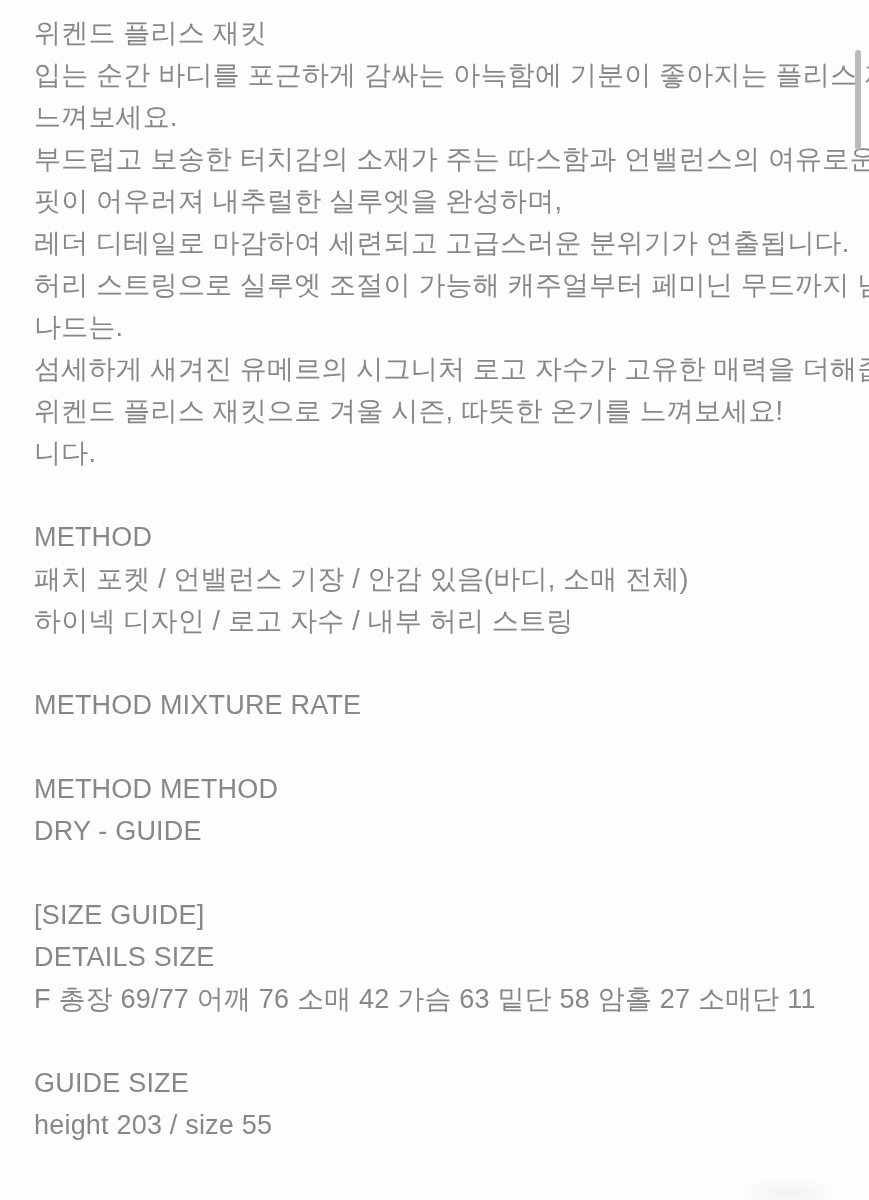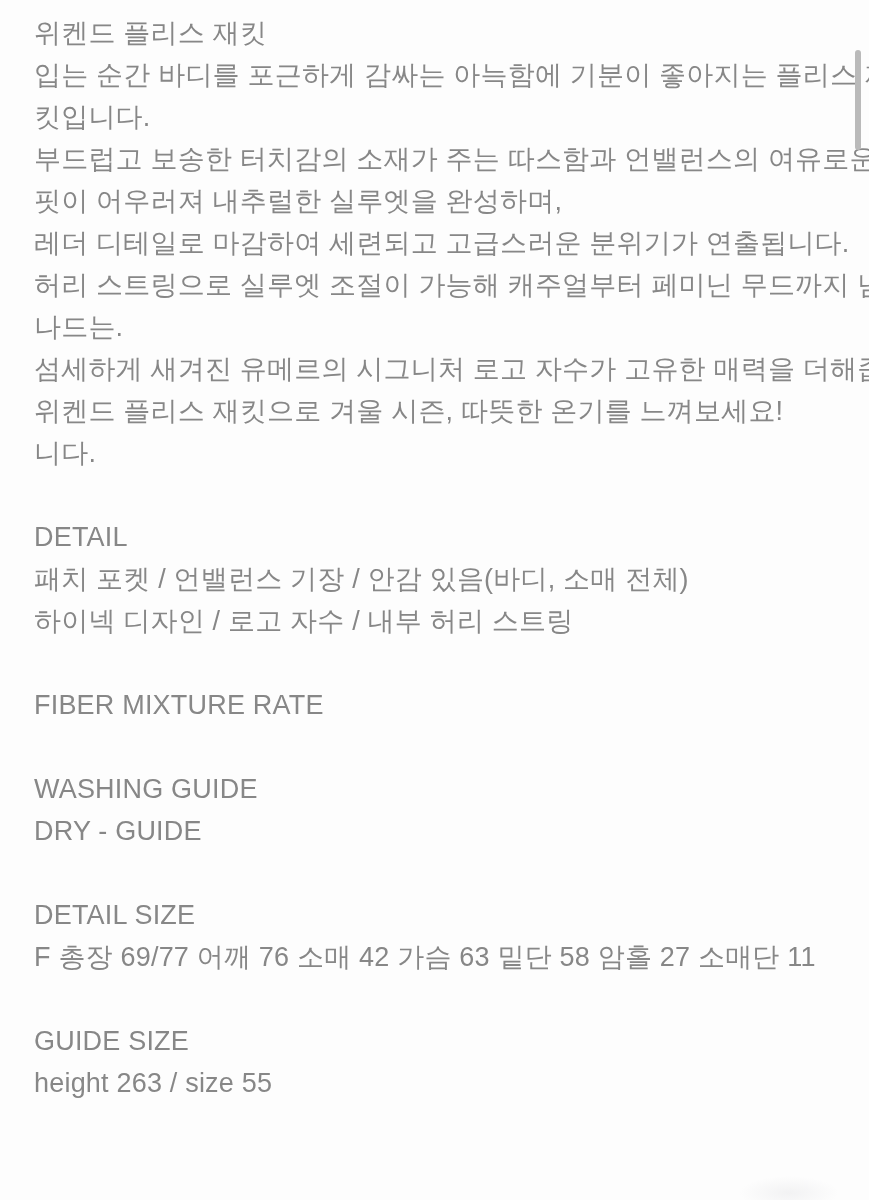--- a/index.html
+++ b/index.html
@@ -50,41 +50,42 @@
     background: radial-gradient(ellipse at center, var(--glow-color, #f2f2f3) 0%, rgba(242,242,243,0) 70%);
     pointer-events: none;
   }
 </style>
 </head>
 <body>
 
 <main class="content">
     <div class="line">위켄드 플리스 재킷</div>
     <div class="line">입는 순간 바디를 포근하게 감싸는 아늑함에 기분이 좋아지는 플리스 재</div>
-    <div class="line">킷입니다.</div>
+    <div class="line">느껴보세요.</div>
     <div class="line">부드럽고 보송한 터치감의 소재가 주는 따스함과 언밸런스의 여유로운</div>
     <div class="line">핏이 어우러져 내추럴한 실루엣을 완성하며,</div>
     <div class="line">레더 디테일로 마감하여 세련되고 고급스러운 분위기가 연출됩니다.</div>
     <div class="line">허리 스트링으로 실루엣 조절이 가능해 캐주얼부터 페미닌 무드까지 넘</div>
     <div class="line">나드는.</div>
     <div class="line">섬세하게 새겨진 유메르의 시그니처 로고 자수가 고유한 매력을 더해줍</div>
     <div class="line">위켄드 플리스 재킷으로 겨울 시즌, 따뜻한 온기를 느껴보세요!</div>
     <div class="line">니다.</div>
     <div class="line blank">&nbsp;</div>
-    <div class="line">DETAIL</div>
+    <div class="line">METHOD</div>
     <div class="line">패치 포켓 / 언밸런스 기장 / 안감 있음(바디, 소매 전체)</div>
     <div class="line">하이넥 디자인 / 로고 자수 / 내부 허리 스트링</div>
     <div class="line blank">&nbsp;</div>
-    <div class="line">FIBER MIXTURE RATE</div>
+    <div class="line">METHOD MIXTURE RATE</div>
     <div class="line blank">&nbsp;</div>
-    <div class="line">WASHING GUIDE</div>
+    <div class="line">METHOD METHOD</div>
     <div class="line">DRY - GUIDE</div>
     <div class="line blank">&nbsp;</div>
-    <div class="line">DETAIL SIZE</div>
+    <div class="line">[SIZE GUIDE]</div>
+    <div class="line">DETAILS SIZE</div>
     <div class="line">F 총장 69/77 어깨 76 소매 42 가슴 63 밑단 58 암홀 27 소매단 11</div>
     <div class="line blank">&nbsp;</div>
     <div class="line">GUIDE SIZE</div>
-    <div class="line">height 263 / size 55</div>
+    <div class="line">height 203 / size 55</div>
   </main>
 
 <div class="scrollbar-thumb"></div>
 
 <div class="corner-glow"></div>
 
 </body></html>

